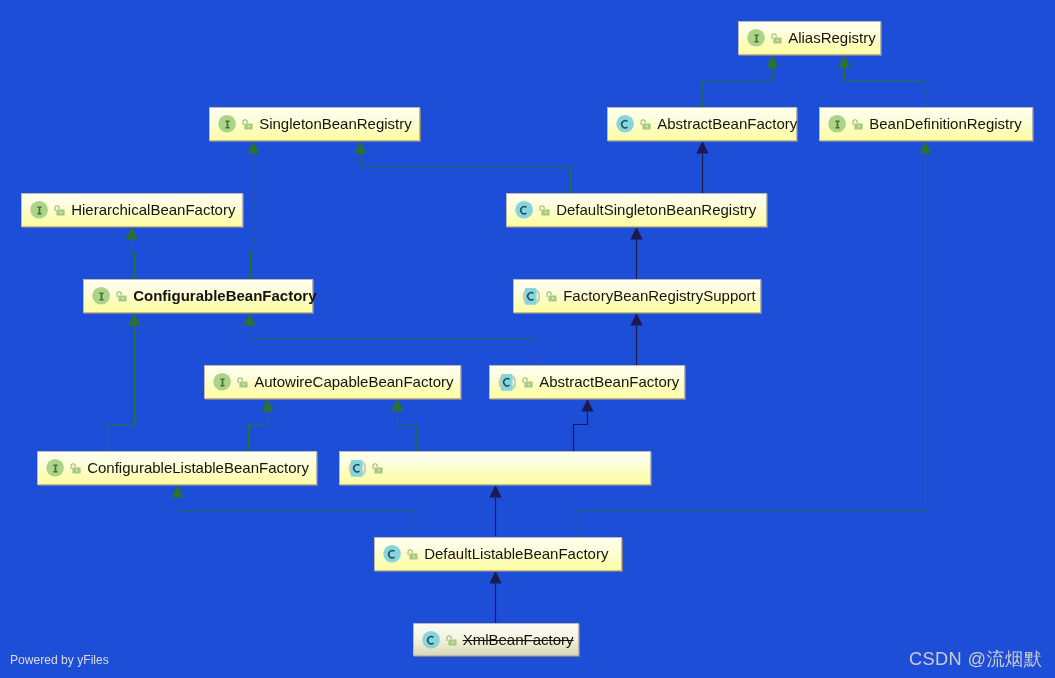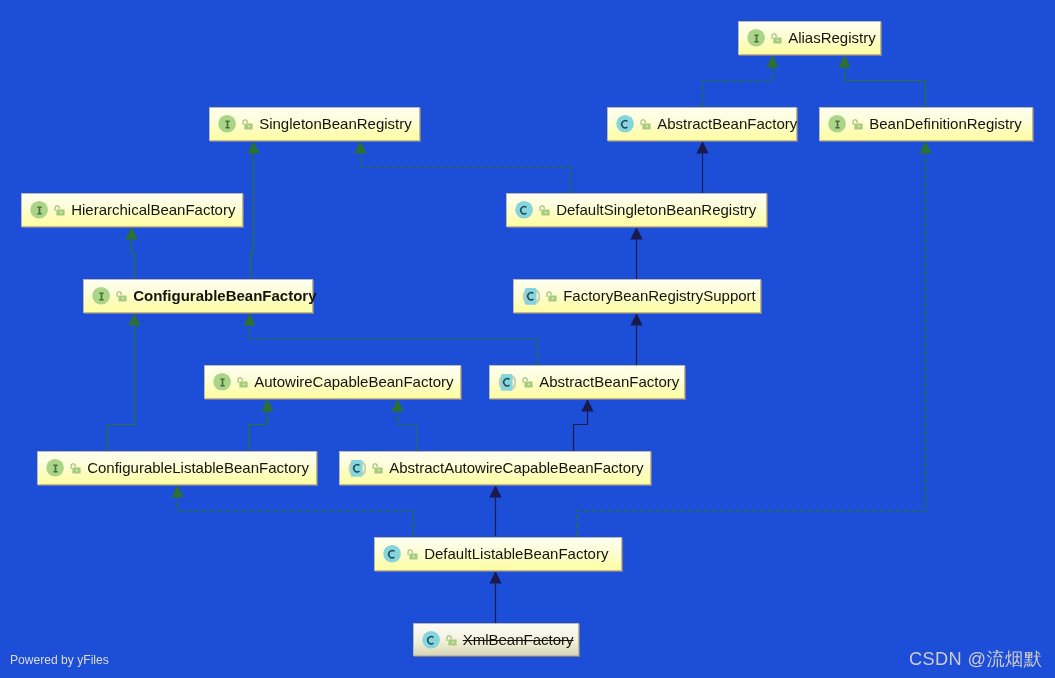--- a/index.html
+++ b/index.html
@@ -260,21 +260,20 @@
           <path d="M5.61 4.4A7.85 7.85 0 0 0 5.61 16.6" fill="none" stroke="#cdd0b4" stroke-width="2.3"></path>
           <path d="M15.49 4.4A7.85 7.85 0 0 1 15.49 16.6" fill="none" stroke="#cdd0b4" stroke-width="2.3"></path>
           <rect x="3.8" y="2.1" width="11.8" height="16.6" rx="1.5" fill="#87d5dc"></rect>
           <path d="M12.45 7.45a3.55 3.55 0 1 0 0 5.6" fill="none" stroke="#1d4a55" stroke-width="1.5"></path>
         </svg>
         <svg viewBox="0 0 11.8 11.2" class="mod-icon">
           <path d="M2.05 5.9V2.9Q2.05 0.75 4.12 0.75Q6.2 0.75 6.2 2.9V4.0" fill="none" stroke="#9fb77d" stroke-width="1.1" stroke-linecap="butt"></path>
           <rect x="3.4" y="4.6" width="8.2" height="6.0" rx="0.5" fill="#a7ca7d"></rect>
           <rect x="6.7" y="6.6" width="2.2" height="1.7" rx="0.45" fill="#d6eeb9"></rect>
         </svg>
-        <span class="label">AbstractAutowireCapableBeanFactory</span>
       </div>
       <div class="node" style="left: 374px; top: 536.5px; width: 248px; height: 34px;">
         <svg viewBox="0 0 19 19" class="kind-icon">
           <circle cx="10.1" cy="9.75" r="8.85" fill="#87d5dc"></circle>
           <path d="M12.45 7.45a3.55 3.55 0 1 0 0 5.6" fill="none" stroke="#1d4a55" stroke-width="1.5"></path>
         </svg>
         <svg viewBox="0 0 11.8 11.2" class="mod-icon">
           <path d="M2.05 5.9V2.9Q2.05 0.75 4.12 0.75Q6.2 0.75 6.2 2.9V4.0" fill="none" stroke="#9fb77d" stroke-width="1.1" stroke-linecap="butt"></path>
           <rect x="3.4" y="4.6" width="8.2" height="6.0" rx="0.5" fill="#a7ca7d"></rect>
           <rect x="6.7" y="6.6" width="2.2" height="1.7" rx="0.45" fill="#d6eeb9"></rect>

